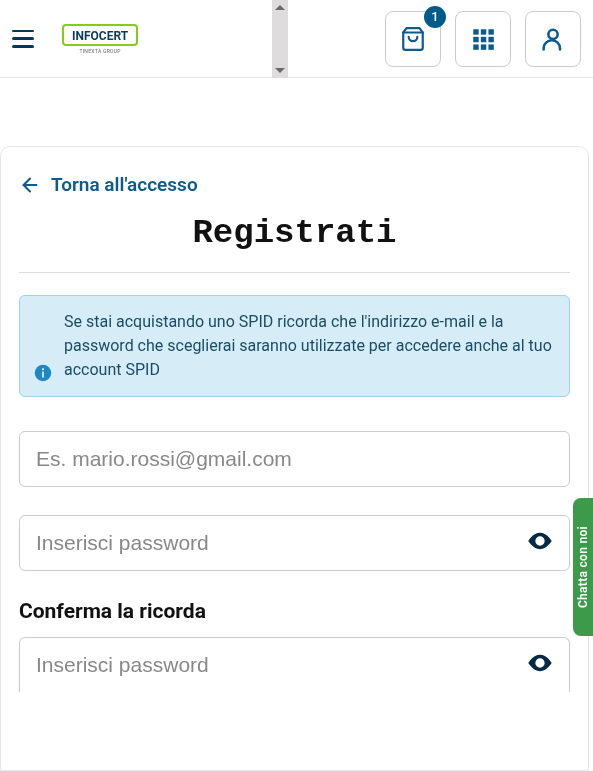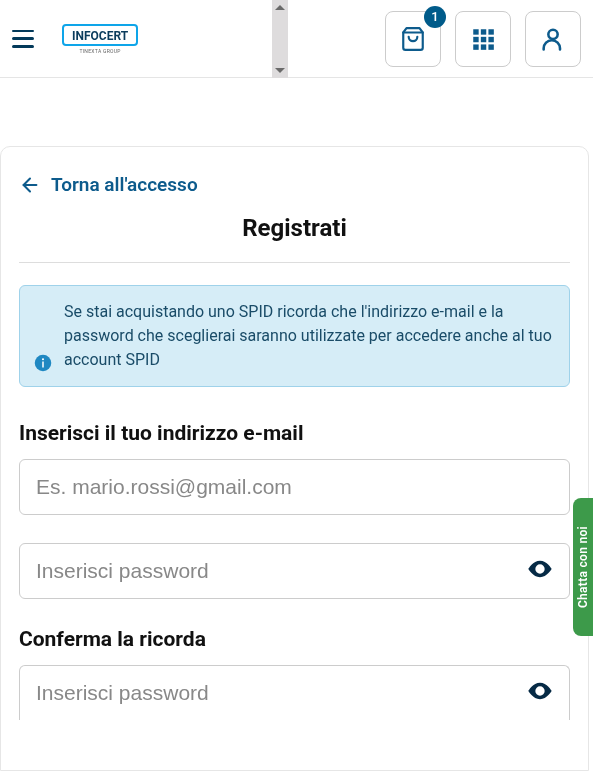--- a/index.html
+++ b/index.html
@@ -32,21 +32,21 @@
     flex-direction: column;
     justify-content: space-between;
   }
   .hamburger span {
     display: block;
     height: 2.5px;
     background: #033a5a;
     border-radius: 2px;
   }
   .logo {
-    border: 2px solid #0ea5e9;
+    border: 2px solid #84cc16;
     border-radius: 4px;
     padding: 4px 8px 2px 8px;
     font-size: 12px;
     font-weight: bold;
     color: #0c3c5c;
     line-height: 1;
     position: relative;
   }
   .logo-sub {
     font-size: 5px;
@@ -121,24 +121,25 @@
     align-items: center;
     gap: 10px;
     color: #0d5b8c;
     font-size: 19px;
     font-weight: 600;
     cursor: pointer;
     margin-bottom: 18px;
   }
   .title {
     text-align: center;
-    font-size: 24px;
+    font-size: 34px;
     font-weight: 700;
     color: #111;
     margin-bottom: 20px;
+    font-family: Liberation Mono, monospace;
   }
   .divider {
     border: none;
     border-top: 1px solid #ddd;
     margin-bottom: 22px;
   }
   .info-box {
     background: #d6edf7;
     border: 1px solid #9fd2ea;
     border-radius: 6px;
@@ -273,21 +274,20 @@
   <div class="info-box">
     <svg width="18" height="18" viewBox="0 0 24 24" style="flex-shrink:0;margin-top:3px">
         <circle cx="12" cy="12" r="11" fill="#1f88c2"></circle>
         <rect x="11" y="10" width="2" height="8" fill="#fff"></rect>
         <circle cx="12" cy="7" r="1.4" fill="#fff"></circle>
       </svg>
     <div class="info-text">Se stai acquistando uno SPID ricorda che l'indirizzo e-mail e la password che sceglierai saranno utilizzate per accedere anche al tuo account SPID</div>
   </div>
 
   <div class="group">
-    <div class="label">Inserisci il tuo indirizzo e-mail</div>
     <div class="input-wrap">
       <input class="input" type="email" placeholder="Es. mario.rossi@gmail.com" style="">
     </div>
   </div>
 
   <div class="group">
     <div class="input-wrap">
       <input class="input" type="password" placeholder="Inserisci password" style="">
       <span class="eye-icon">
         <svg width="28" height="28" viewBox="0 0 24 24" fill="#062a45">

